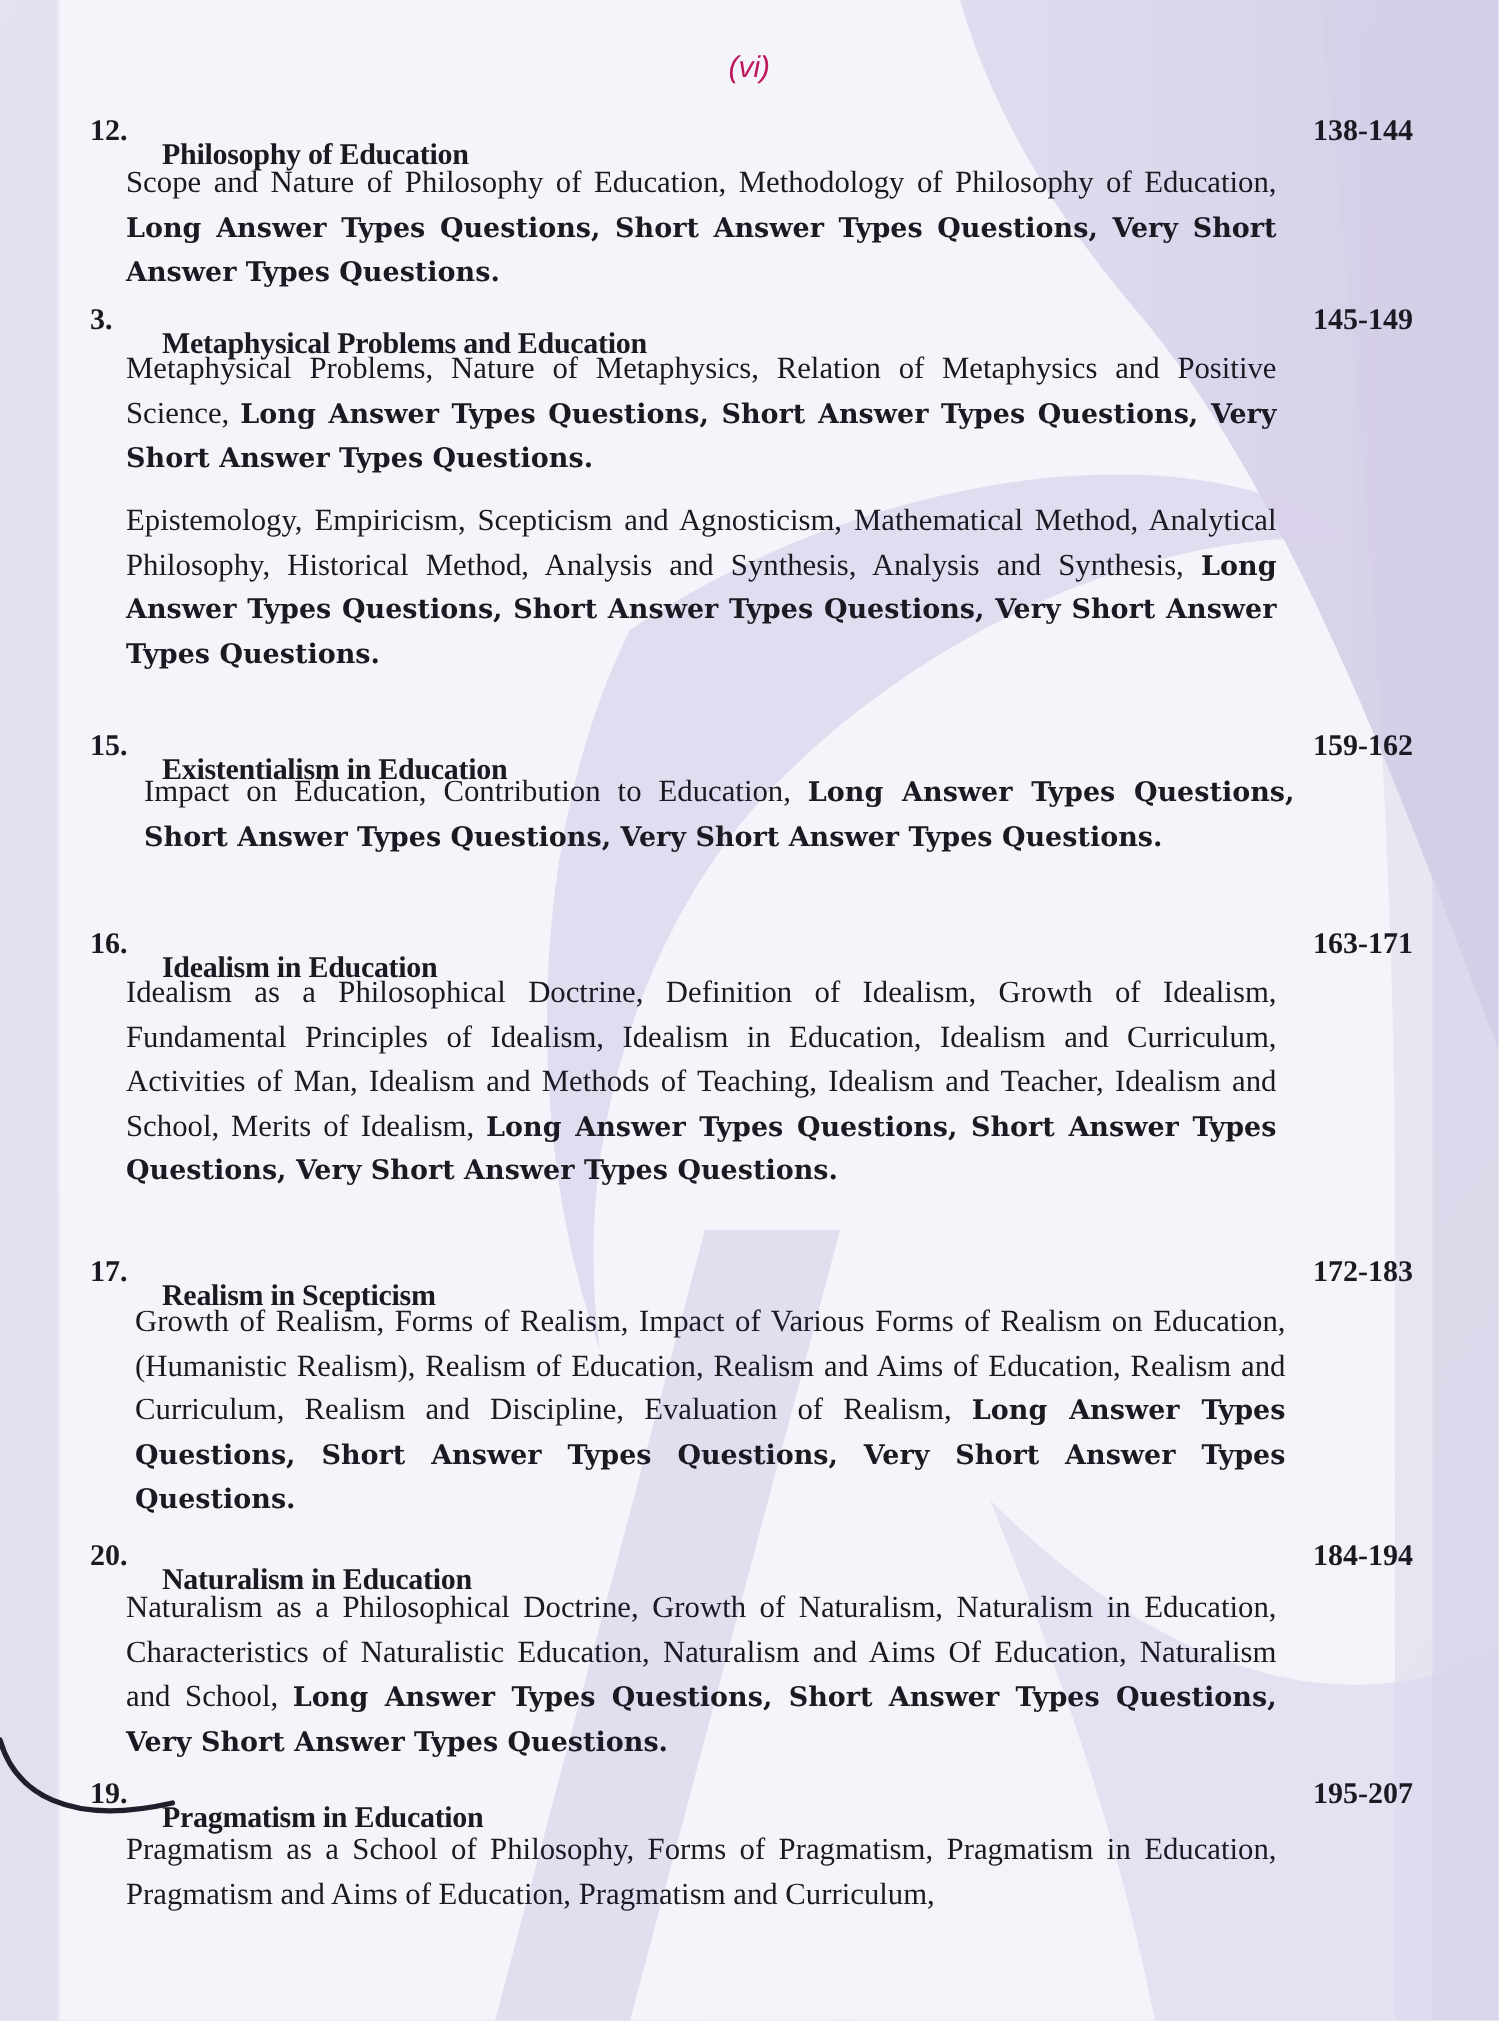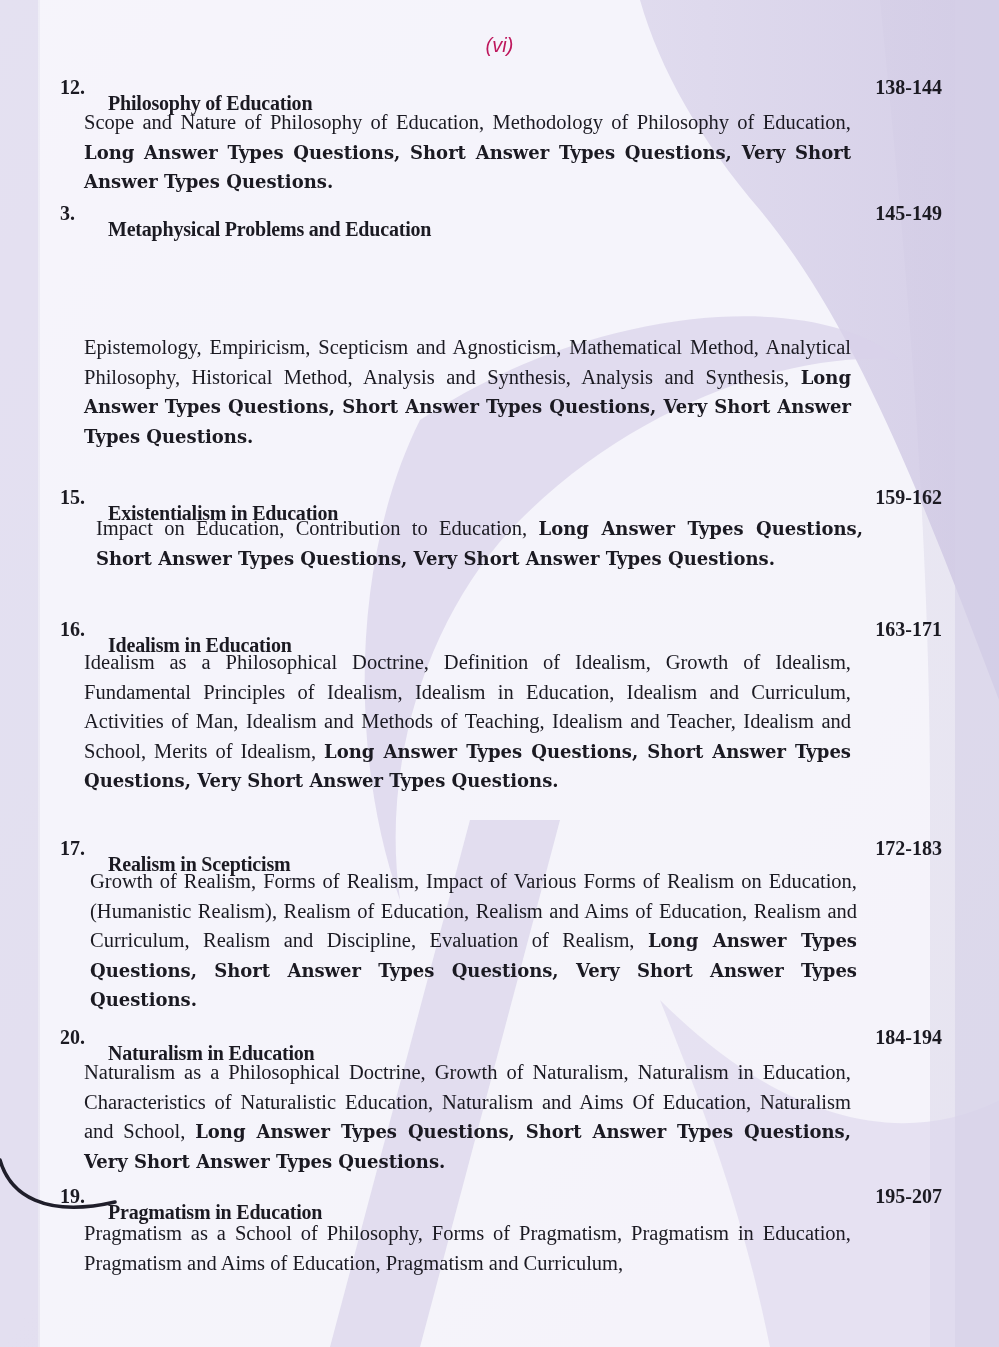--- a/index.html
+++ b/index.html
@@ -139,20 +139,24 @@
       <span class="qtypes">Long Answer Types Questions, Short Answer Types Questions, Very Short Answer Types Questions.</span>
     </div>
   </div>
 
   <div class="entry" style="top:200px">
     <div class="entry-head">
       <span class="entry-num">3.</span>
       <span class="entry-title">Metaphysical Problems and Education</span>
       <span class="entry-pages">145-149</span>
     </div>
+    <div class="entry-desc" style="margin-top:6px">
+      <span class="plain">Metaphysical Problems, Nature of Metaphysics, Relation of Metaphysics and Positive Science,</span>
+      <span class="qtypes">Long Answer Types Questions, Short Answer Types Questions, Very Short Answer Types Questions.</span>
+    </div>
   </div>
 
   <div class="entry" style="top:325px">
     <div class="entry-desc" style="margin-top:8px">
       <span class="plain">Epistemology, Empiricism, Scepticism and Agnosticism, Mathematical Method, Analytical Philosophy, Historical Method, Analysis and Synthesis, Analysis and Synthesis,</span>
       <span class="qtypes">Long Answer Types Questions, Short Answer Types Questions, Very Short Answer Types Questions.</span>
     </div>
   </div>
 
   <div class="entry" style="top:484px">

